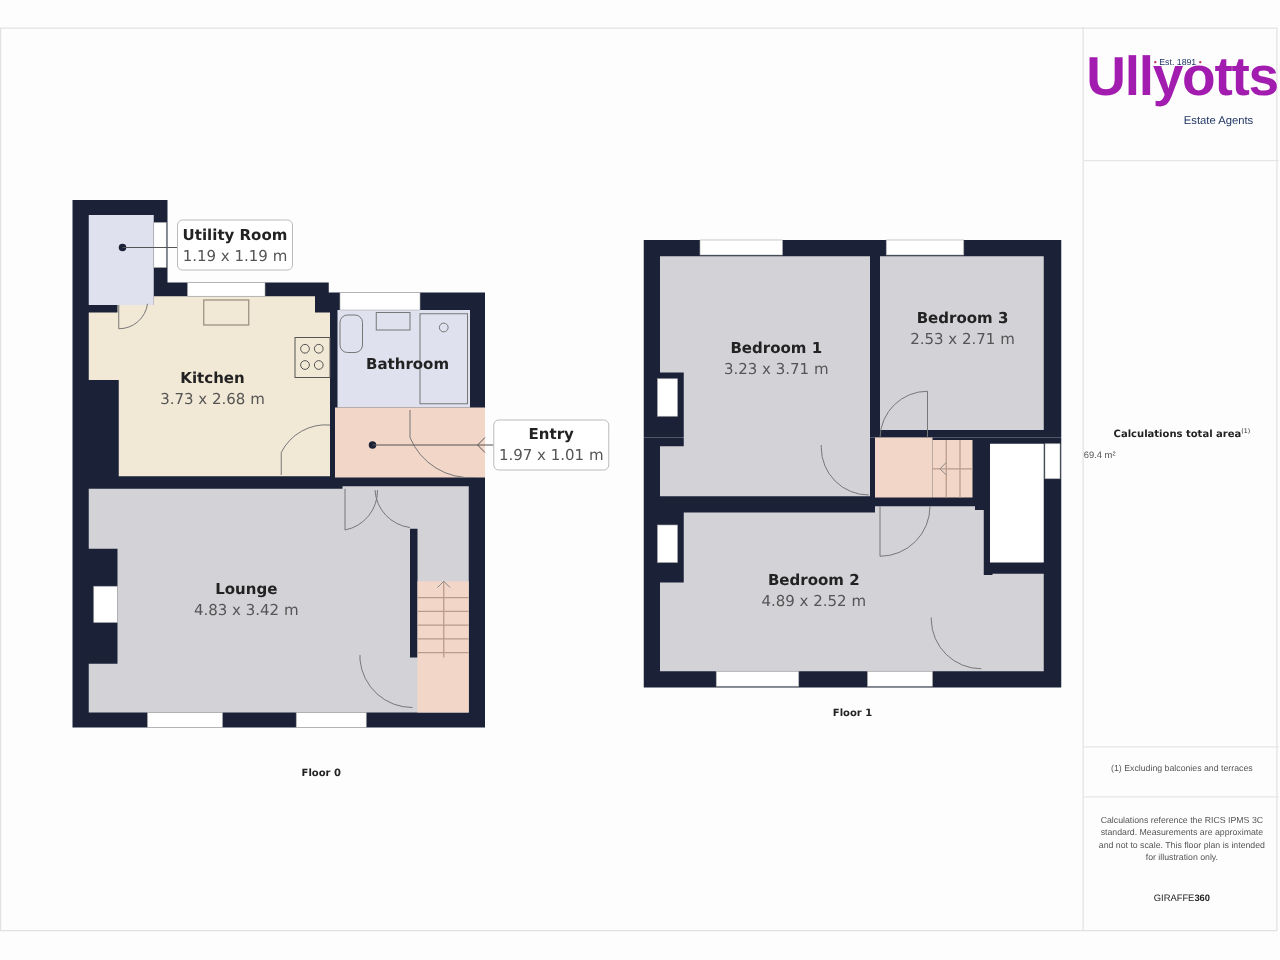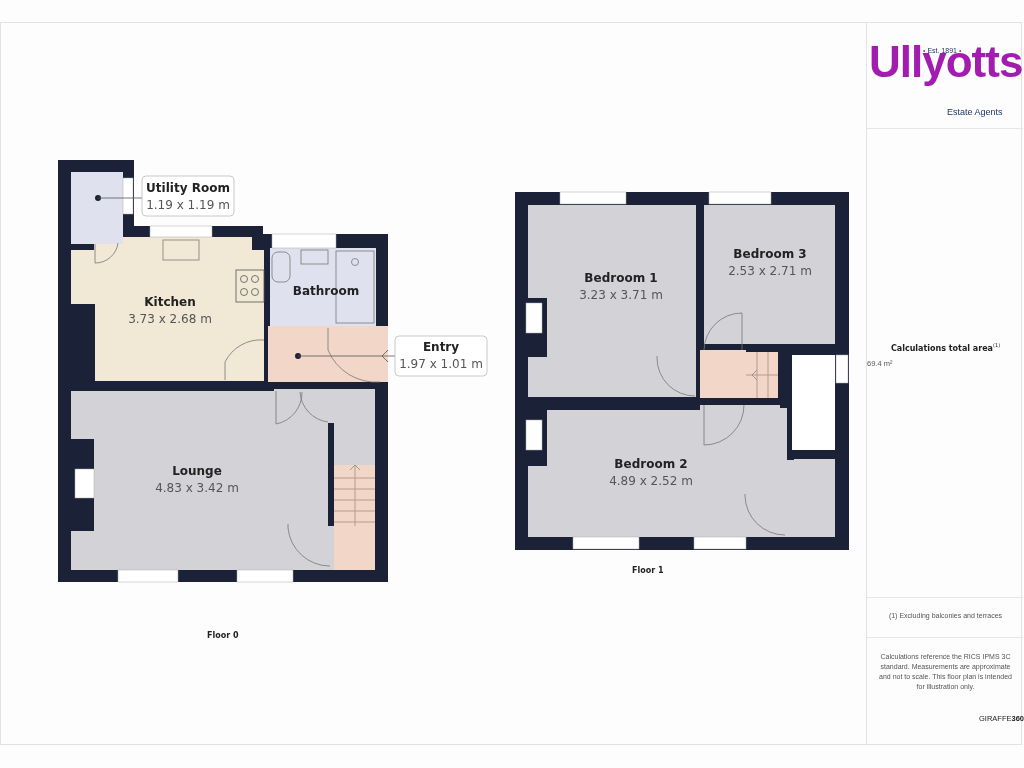--- a/index.html
+++ b/index.html
@@ -4,29 +4,29 @@
 <style>
   html, body { margin:0; padding:0; }
   body { width:1024px; height:768px; background:#fdfdfd; position:relative; overflow:hidden; font-family:"DejaVu Sans", sans-serif; }
   .frame { position:absolute; left:0; top:22px; width:1022px; height:723px; border:1px solid #e2e2e2; box-sizing:border-box; background:#fdfdfd; }
   .panel { position:absolute; left:866px; top:22px; width:157px; height:723px; border-left:1px solid #e2e2e2; box-sizing:border-box; }
   .pdiv { position:absolute; left:0; width:100%; height:1px; background:#e6e6e6; }
   .logo { position:absolute; left:0; top:0; width:157px; height:106px; }
   .logo-word { position:absolute; left:2px; top:16px; font-family:"Liberation Sans", sans-serif; font-size:44px; font-weight:700; color:#a21caf; letter-spacing:-1px; line-height:48px; }
   .logo-est { position:absolute; left:56px; top:25px; font-family:"Liberation Sans", sans-serif; font-size:7px; color:#1f3564; }
   .logo-est .dot { color:#c0395a; }
-  .logo-sub { position:absolute; left:80px; top:69px; font-family:"Liberation Sans", sans-serif; font-size:9px; color:#1f3564;margin-top:16px; }
+  .logo-sub { position:absolute; left:80px; top:69px; font-family:"Liberation Sans", sans-serif; font-size:9px; color:#1f3564; }
   .area-title { position:absolute; left:0; width:157px; top:320px; text-align:center; font-size:8px; font-weight:bold; color:#222; }
   .area-title sup { font-size:5px; font-weight:normal; }
   .area-val { position:absolute; left:0; width:157px; top:337px; text-align:left; font-size:7.5px; color:#555; font-family:"Liberation Sans", sans-serif; }
   .note { position:absolute; left:0; width:157px; top:590px; text-align:center; font-size:7px; color:#555; font-family:"Liberation Sans", sans-serif; }
   .calc { position:absolute; left:12px; width:133px; top:630px; text-align:center; font-size:7px; line-height:10px; color:#555; font-family:"Liberation Sans", sans-serif; }
-  .giraffe { position:absolute; left:0; width:157px; top:692px; text-align:right; font-size:7.5px; color:#222; font-family:"Liberation Sans", sans-serif; }
+  .giraffe { position:absolute; left:0; width:157px; top:692px; text-align:center; font-size:7.5px; color:#222; font-family:"Liberation Sans", sans-serif; }
   .giraffe b { font-weight:bold; }
-  .floor-label { position:absolute; font-size:8px; font-weight:bold; color:#222; width:100px; }
+  .floor-label { position:absolute; font-size:8px; font-weight:bold; color:#222; text-align:center; width:100px; }
   svg text { font-family:"DejaVu Sans", sans-serif; }
 </style>
 </head>
 <body>
 
 <div class="frame"></div>
 
 <svg width="866" height="768" style="position:absolute;left:0;top:0;" viewBox="0 0 866 768">
 
   <g>
@@ -145,21 +145,21 @@
     <text x="621" y="299" text-anchor="middle" font-size="12" fill="#555">3.23 x 3.71 m</text>
 
     <text x="770" y="258" text-anchor="middle" font-size="12" font-weight="bold" fill="#222">Bedroom 3</text>
     <text x="770" y="275" text-anchor="middle" font-size="12" fill="#555">2.53 x 2.71 m</text>
 
     <text x="651" y="468" text-anchor="middle" font-size="12" font-weight="bold" fill="#222">Bedroom 2</text>
     <text x="651" y="485" text-anchor="middle" font-size="12" fill="#555">4.89 x 2.52 m</text>
   </g>
 </svg>
 
-<div class="floor-label" style="left:207px;top:631px;">Floor 0</div>
+<div class="floor-label" style="left:207px;top:614px;">Floor 0</div>
 <div class="floor-label" style="left:632px;top:566px;">Floor 1</div>
 
 <div class="panel">
   <div class="logo">
     <div class="logo-word">Ullyotts</div>
     <div class="logo-est"><span class="dot">•</span> <span>Est. 1891</span> <span class="dot">•</span></div>
     <div class="logo-sub">Estate Agents</div>
   </div>
   <div class="pdiv" style="top:106px;"></div>
   <div class="area-title"><span>Calculations total area</span><sup>(1)</sup></div>

